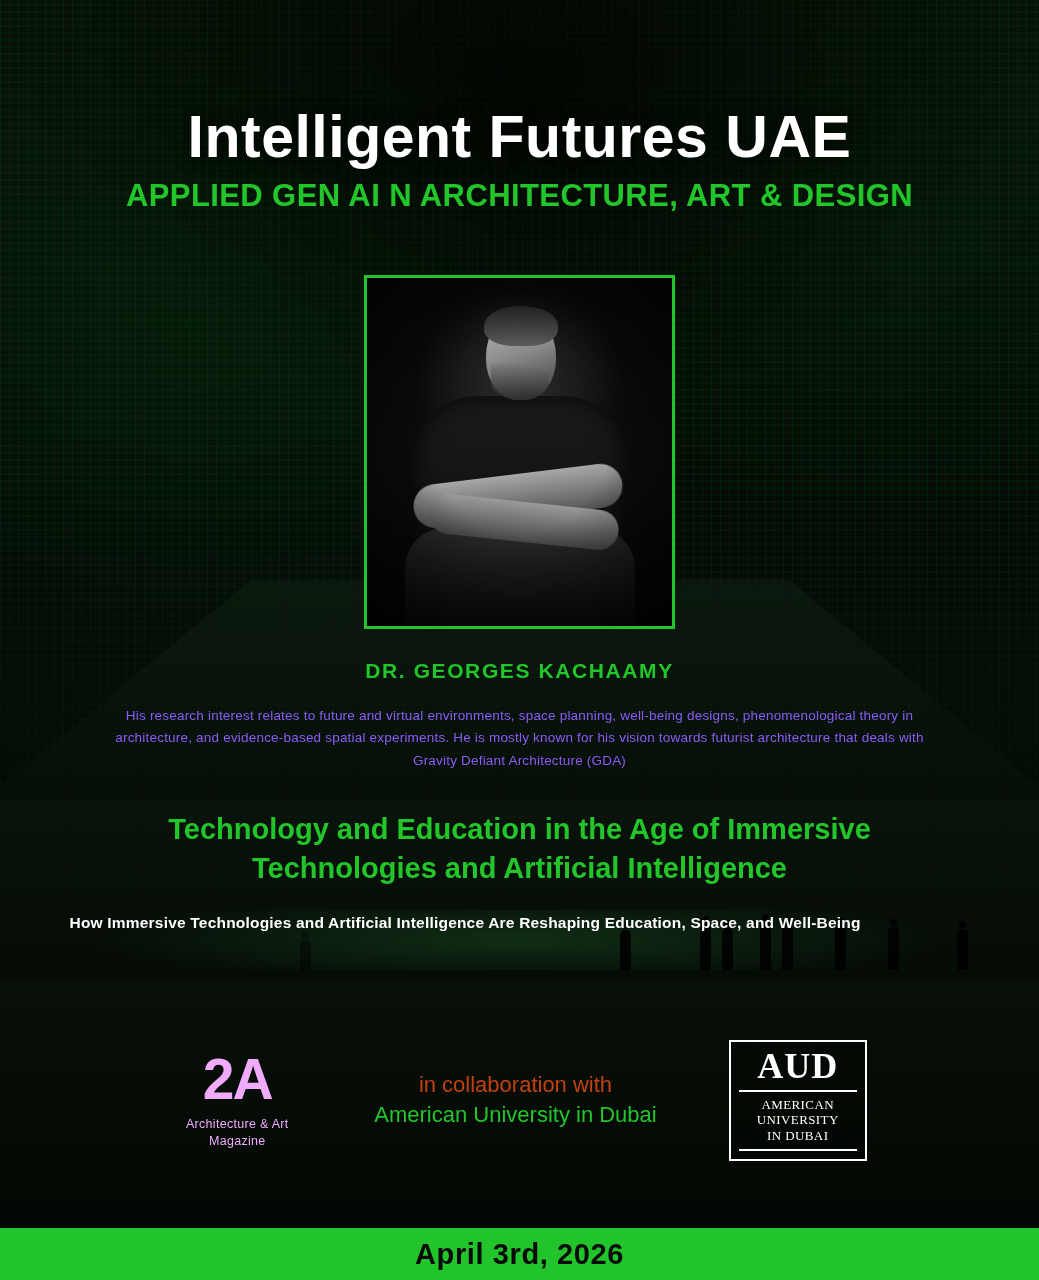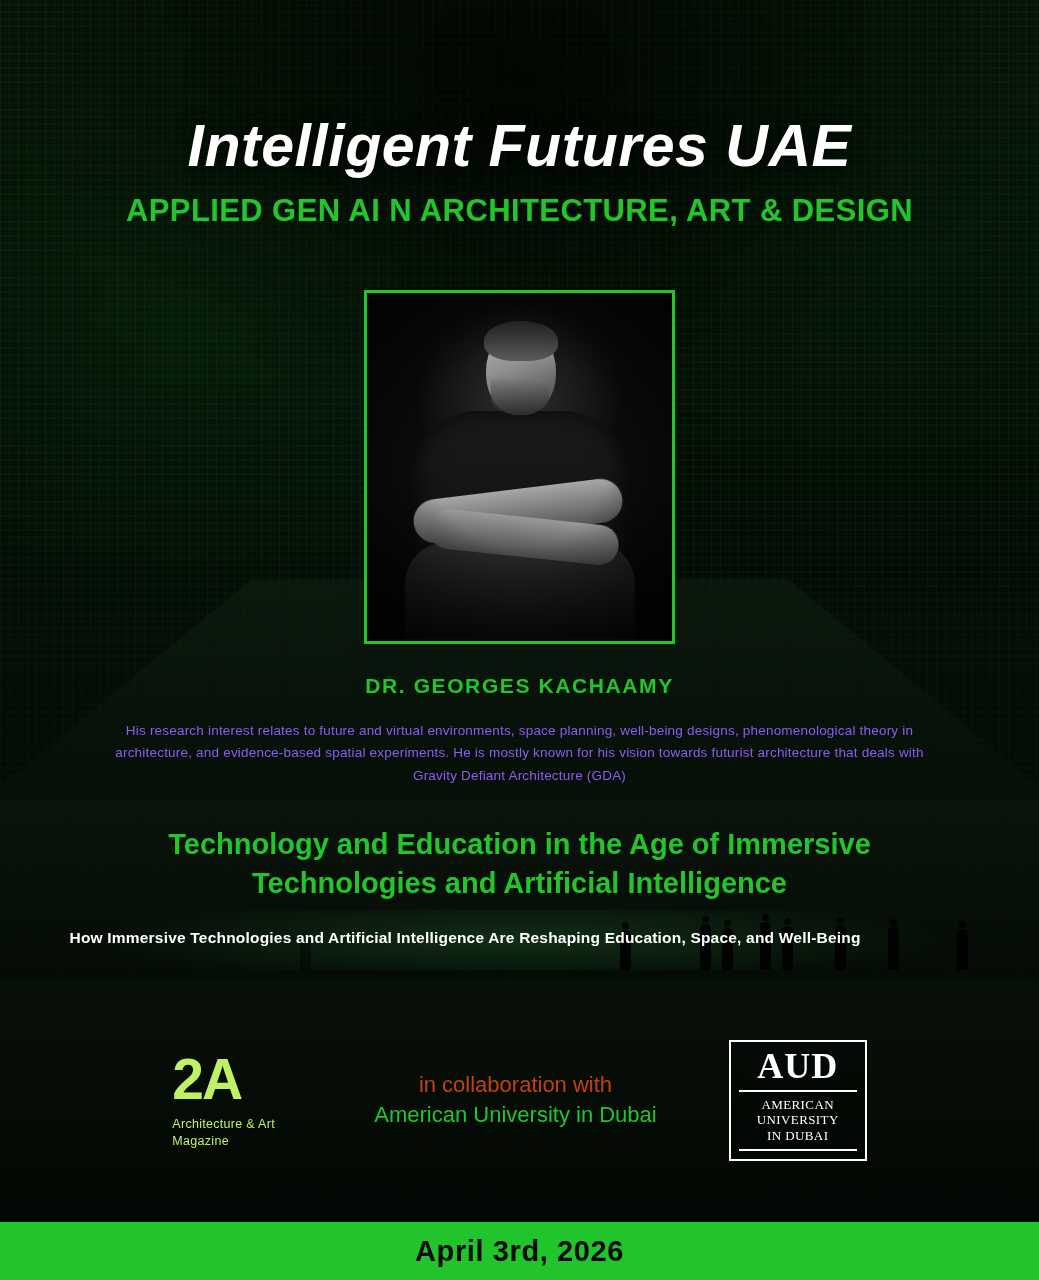--- a/index.html
+++ b/index.html
@@ -123,24 +123,23 @@
   }
   .title-block {
     text-align: center;
     padding-top: 100px;
   }
   .title {
     color: #ffffff;
     font-size: 59px;
     font-weight: bold;
     letter-spacing: 0.5px;
-    margin: 16px;
+    margin: 7px;
     line-height: 1.05;
     text-shadow: 0 0 18px rgba(0,0,0,0.8);
-    font-style: italic;
   }
   .subtitle {
     color: #22c52a;
     font-size: 31px;
     font-weight: bold;
     letter-spacing: 0.4px;
     margin: 10px 0 0 0;
     line-height: 1.1;
   }
 
@@ -281,22 +280,22 @@
     left: 0;
     right: 0;
     top: 1040px;
     display: flex;
     align-items: center;
     justify-content: center;
     gap: 72px;
   }
   .logo-2a {
     width: 130px;
-    text-align: left;
-    color: #bef264;
+    text-align: center;
+    color: #f0abfc;
   }
   .logo-2a .mark {
     font-size: 57px;
     font-weight: bold;
     letter-spacing: -2px;
     line-height: 1;
   }
   .logo-2a .cap1,
   .logo-2a .cap2 {
     font-size: 12.5px;
@@ -346,21 +345,21 @@
     height: 2px;
     background: #fff;
     margin-top: 5px;
   }
 
   .date-bar {
     position: absolute;
     left: 0;
     right: 0;
     bottom: 0;
-    height: 58px;
+    height: 52px;
     background: #21c42a;
     display: flex;
     align-items: center;
     justify-content: center;
   }
   .date-bar span {
     color: #0a0a0a;
     font-size: 29px;
     font-weight: bold;
     letter-spacing: 0.6px;

